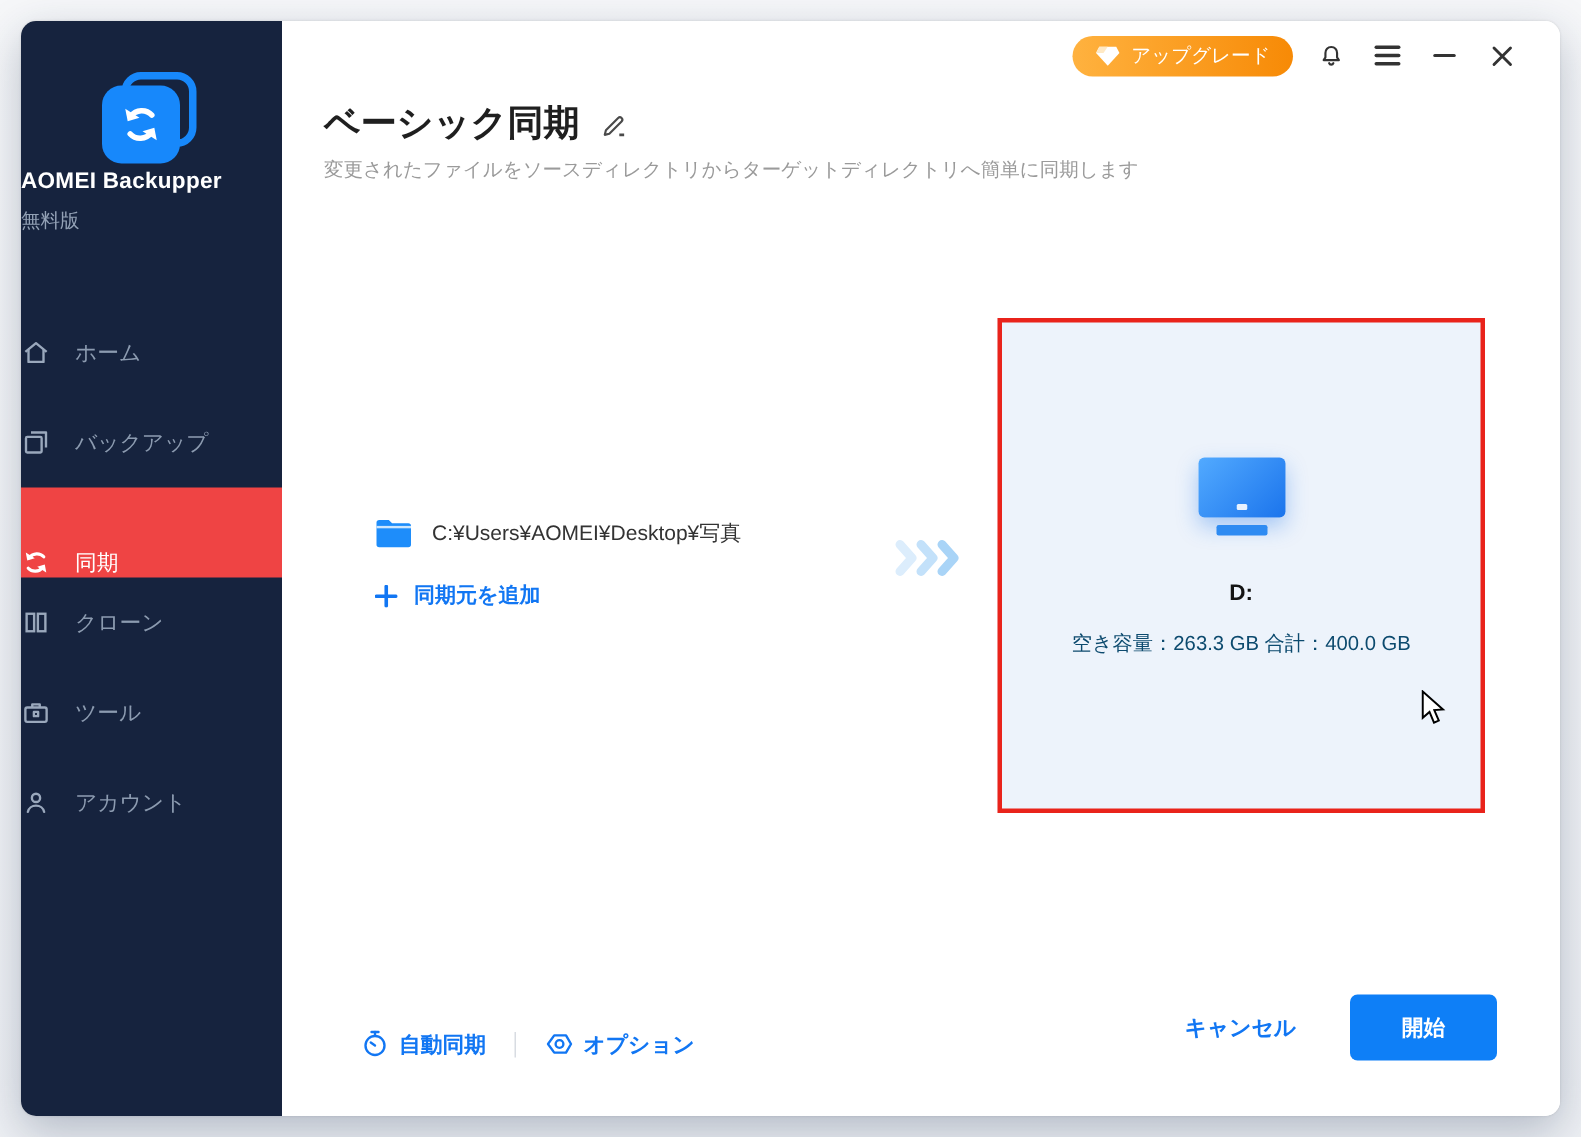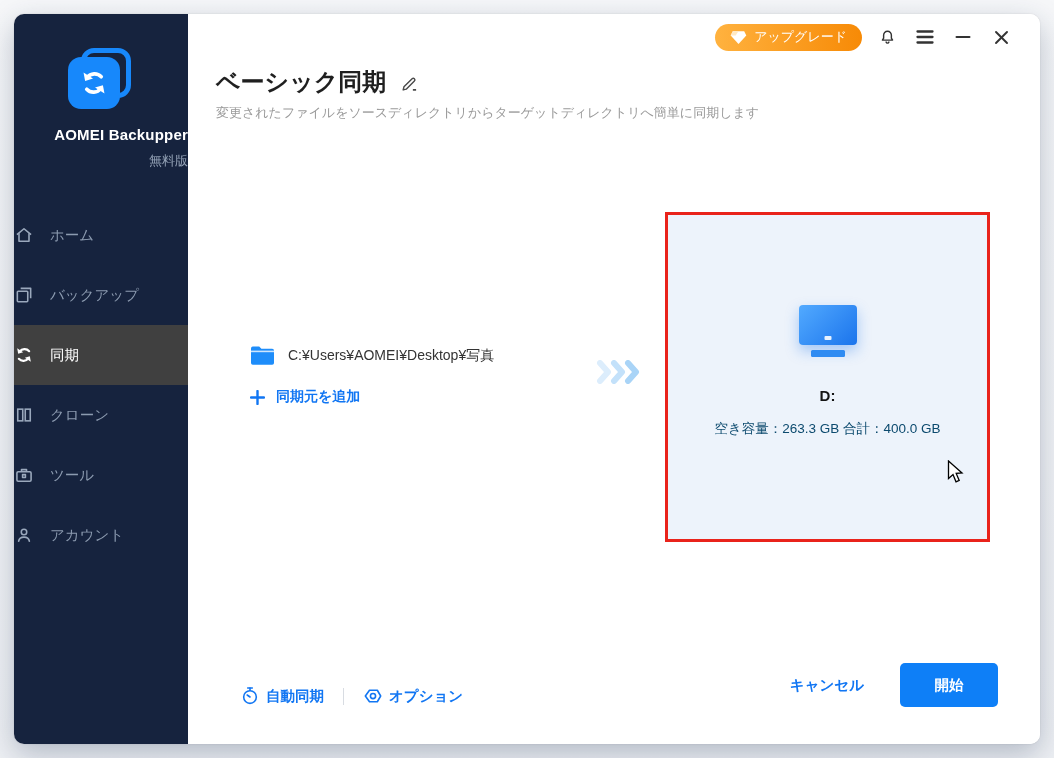--- a/index.html
+++ b/index.html
@@ -12,26 +12,26 @@
   .window {
     position:absolute; left:14px; top:14px; width:1026px; height:730px;
     border-radius:10px; overflow:hidden; display:flex; background:#fff;
     box-shadow:0 10px 30px rgba(25,45,80,.28), 0 0 2px rgba(0,0,0,.12);
   }
   
   .sidebar { width:174px; background:#16233E; flex:0 0 174px; position:relative; color:#8C9BB0; }
   .logo-wrap { width:66px; height:64px; margin:34px auto 0; position:relative; }
   .logo-back { position:absolute; left:13px; top:0; width:50px; height:50px; border:5px solid #1788FB; border-radius:13px; }
   .logo-front { position:absolute; left:0; top:9px; width:52px; height:52px; background:#1788FB; border-radius:13px; display:flex; align-items:center; justify-content:center; }
-  .app-name { text-align:right; color:#fff; font-weight:700; font-size:15px; margin-top:14px; letter-spacing:.2px; }
-  .app-edition { text-align:right; color:#93A1B5; font-size:13px; margin-top:9px; }
+  .app-name { text-align:left; color:#fff; font-weight:700; font-size:15px; letter-spacing:.2px; }
+  .app-edition { text-align:left; color:#93A1B5; font-size:13px; margin-top:9px; }
   .nav { position:absolute; left:0; top:191px; width:100%; }
   .nav-item { height:60px; display:flex; align-items:center; cursor:pointer; font-size:14.5px; color:#8C9BB0; }
   .nav-item svg { margin-right:16px; flex:0 0 auto; }
-  .nav-item.selected { background:#404040; color:#fff; }
+  .nav-item.selected { background:#ef4444; color:#fff;align-items:flex-end; }
   
   .main { position:relative; flex:1; background:#fff; }
   .titlebar { position:absolute; top:8px; right:20px; display:flex; align-items:center; }
   .upgrade-btn { height:27px; padding:0 15px; border:none; border-radius:14px; display:flex; align-items:center; gap:7px;
     background:linear-gradient(90deg,#FFB23F,#F78A06); color:#fff; font-size:13px; font-family:inherit; cursor:pointer; }
   .tb-icon { width:38px; height:30px; display:flex; align-items:center; justify-content:center; cursor:pointer; }
   .tb-icon:first-of-type { margin-left:6px; }
   .page-title-row { position:absolute; left:28px; top:52px; display:flex; align-items:center; gap:13px; }
   .page-title { font-size:24px; font-weight:700; color:#1f1f1f; }
   .edit-icon { cursor:pointer; display:flex; }

